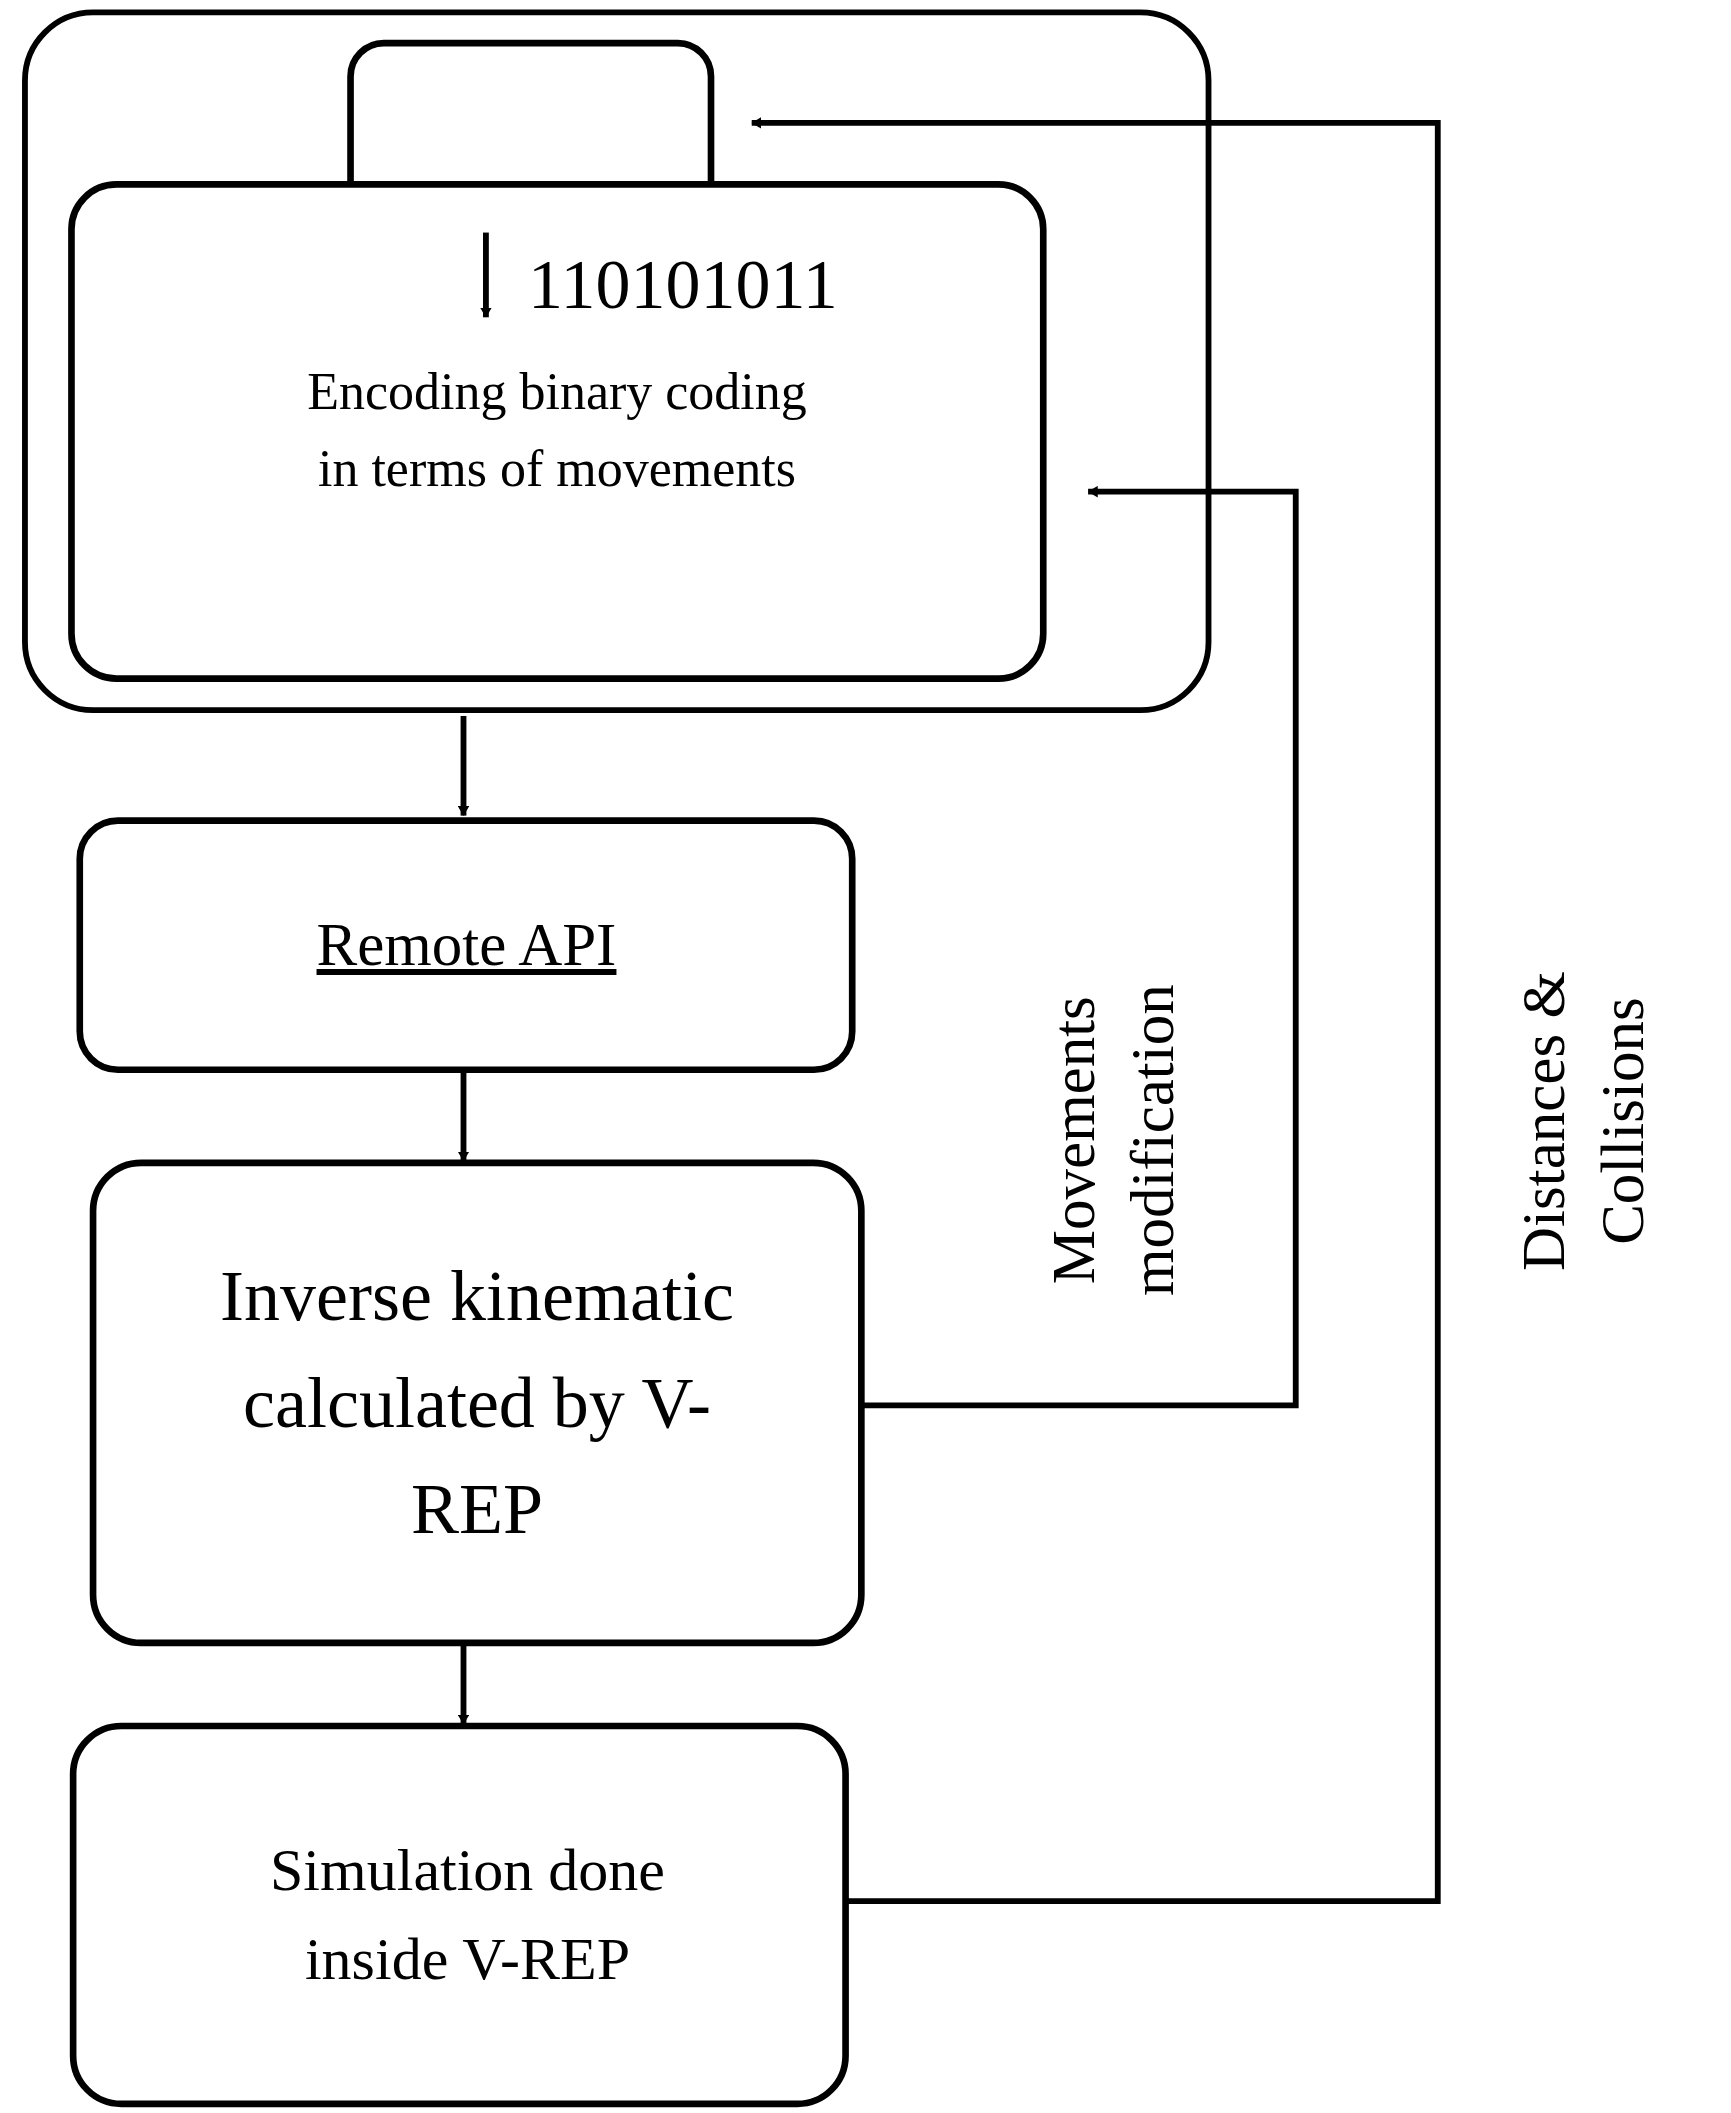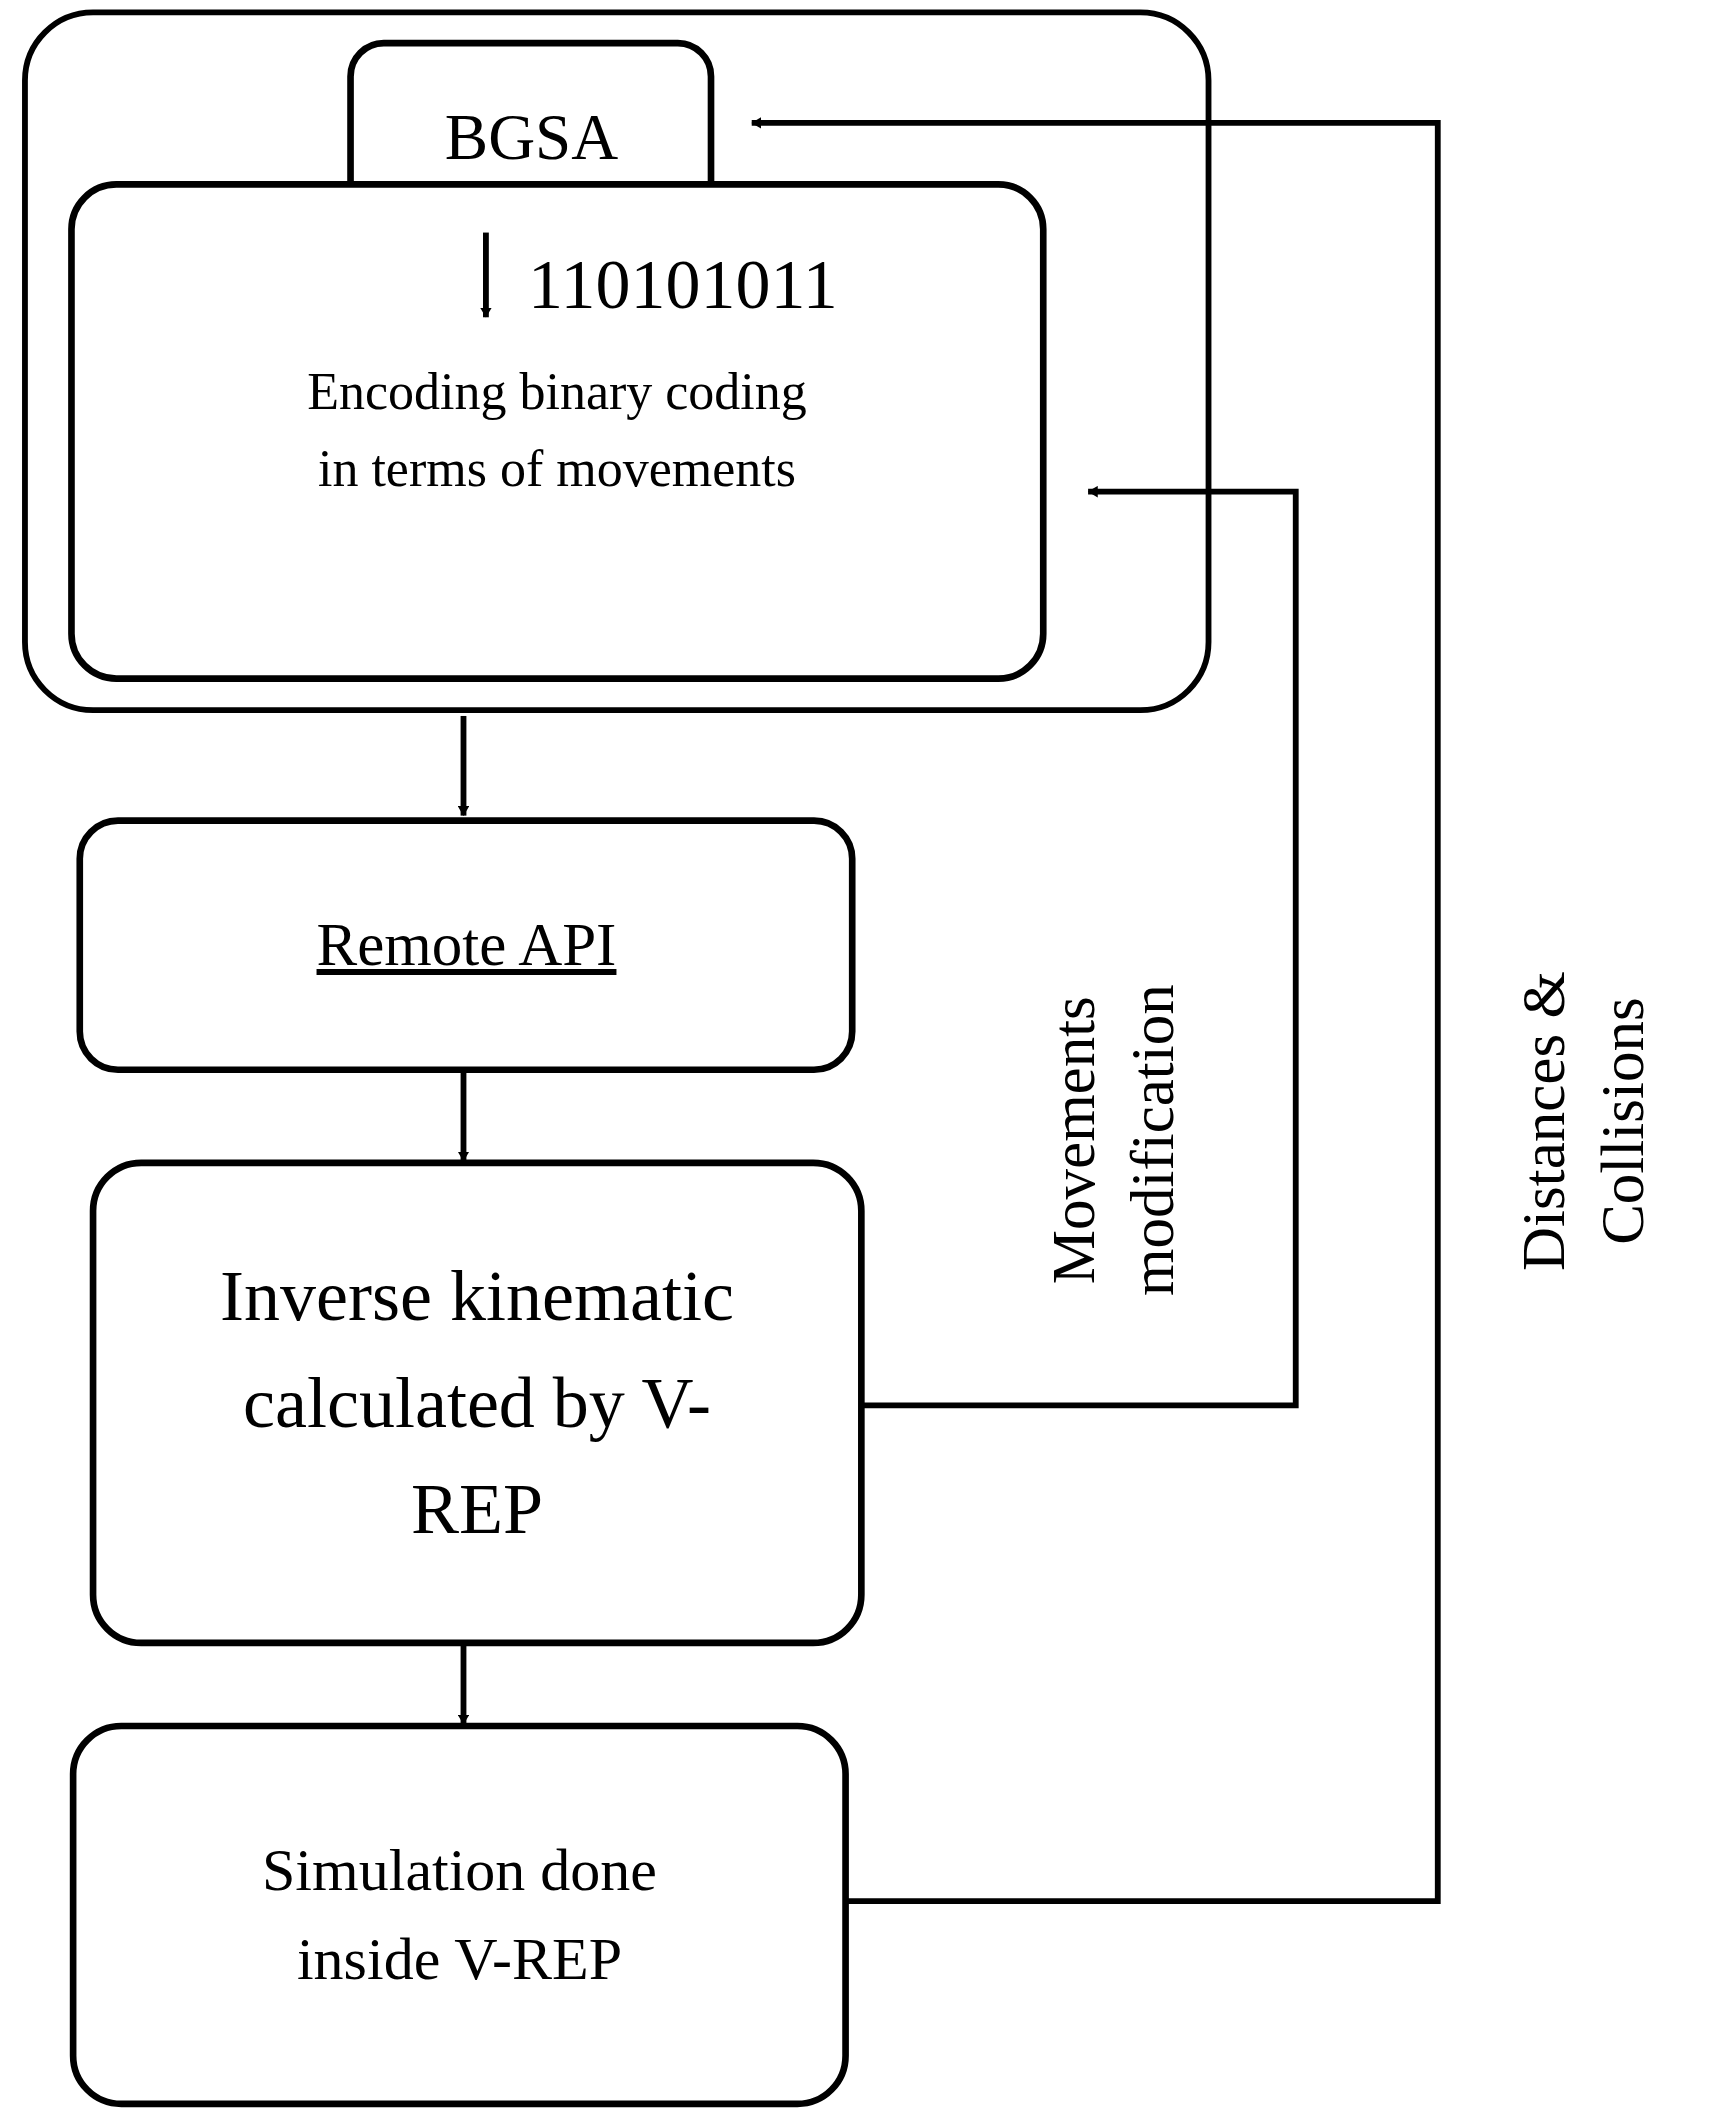--- a/index.html
+++ b/index.html
@@ -73,36 +73,34 @@
 
     <line x1="558" y1="1288" x2="558" y2="1398" stroke="#000000" stroke-width="7" marker-end="url(#arrowbig)"></line>
 
     <line x1="558" y1="1978" x2="558" y2="2076" stroke="#000000" stroke-width="7" marker-end="url(#arrowbig)"></line>
 
     <path d="M 1037 1692 L 1560 1692 L 1560 592 L 1310 592" fill="none" stroke="#000000" stroke-width="7" marker-end="url(#arrowbig)"></path>
 
     <path d="M 1018 2289 L 1731 2289 L 1731 148 L 905 148" fill="none" stroke="#000000" stroke-width="7" marker-end="url(#arrowbig)"></path>
   </svg>
 
-  <div class="node-text" style="left:351px; top:43px; width:361px; height:189px; display:flex;
-              align-items:center; justify-content:center; font-size:65px;">BGSA</div>
 
   <div class="node-text" style="left:71px; top:206px; width:972px; height:449px; display:flex;
               align-items:center; justify-content:center; font-size:52px;">Encoding binary coding
 in terms of movements</div>
 
   <div class="node-text" style="left:80px; top:821px; width:773px; height:249px; display:flex;
               align-items:center; justify-content:center; font-size:61px;text-decoration:underline;">Remote API</div>
 
   <div class="node-text" style="left:93px; top:1163px; width:768px; height:480px; display:flex;
               align-items:center; justify-content:center; font-size:72px;">Inverse kinematic
 calculated by V-
 REP</div>
 
-  <div class="node-text" style="left:73px; top:1726px; width:773px; height:378px; display:flex;
+  <div class="node-text" style="left:81px; top:1726px; width:773px; height:378px; display:flex;
               align-items:center; justify-content:center; font-size:60px;">Simulation done
 inside V-REP</div>
 
   <div class="edge-label" style="left:528px; top:233px; font-size:70px; text-align:left;">110101011</div>
 
   <div class="vert-label" style="left:1034px; top:1296px; transform: rotate(-90deg); font-size:61px;">
     <span class="vl-line">Movements</span>
     <span class="vl-line">modification</span>
   </div>
 

